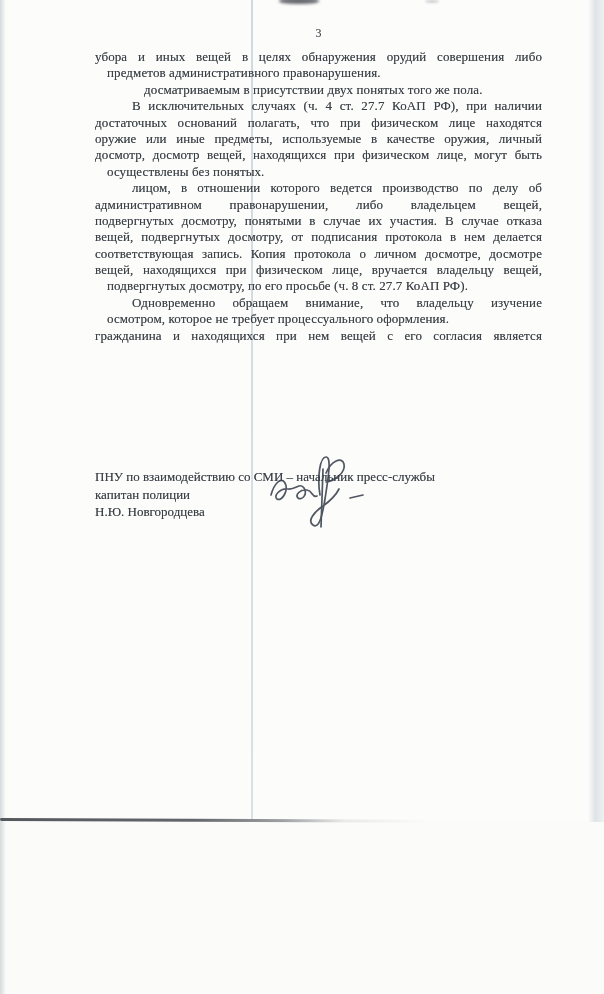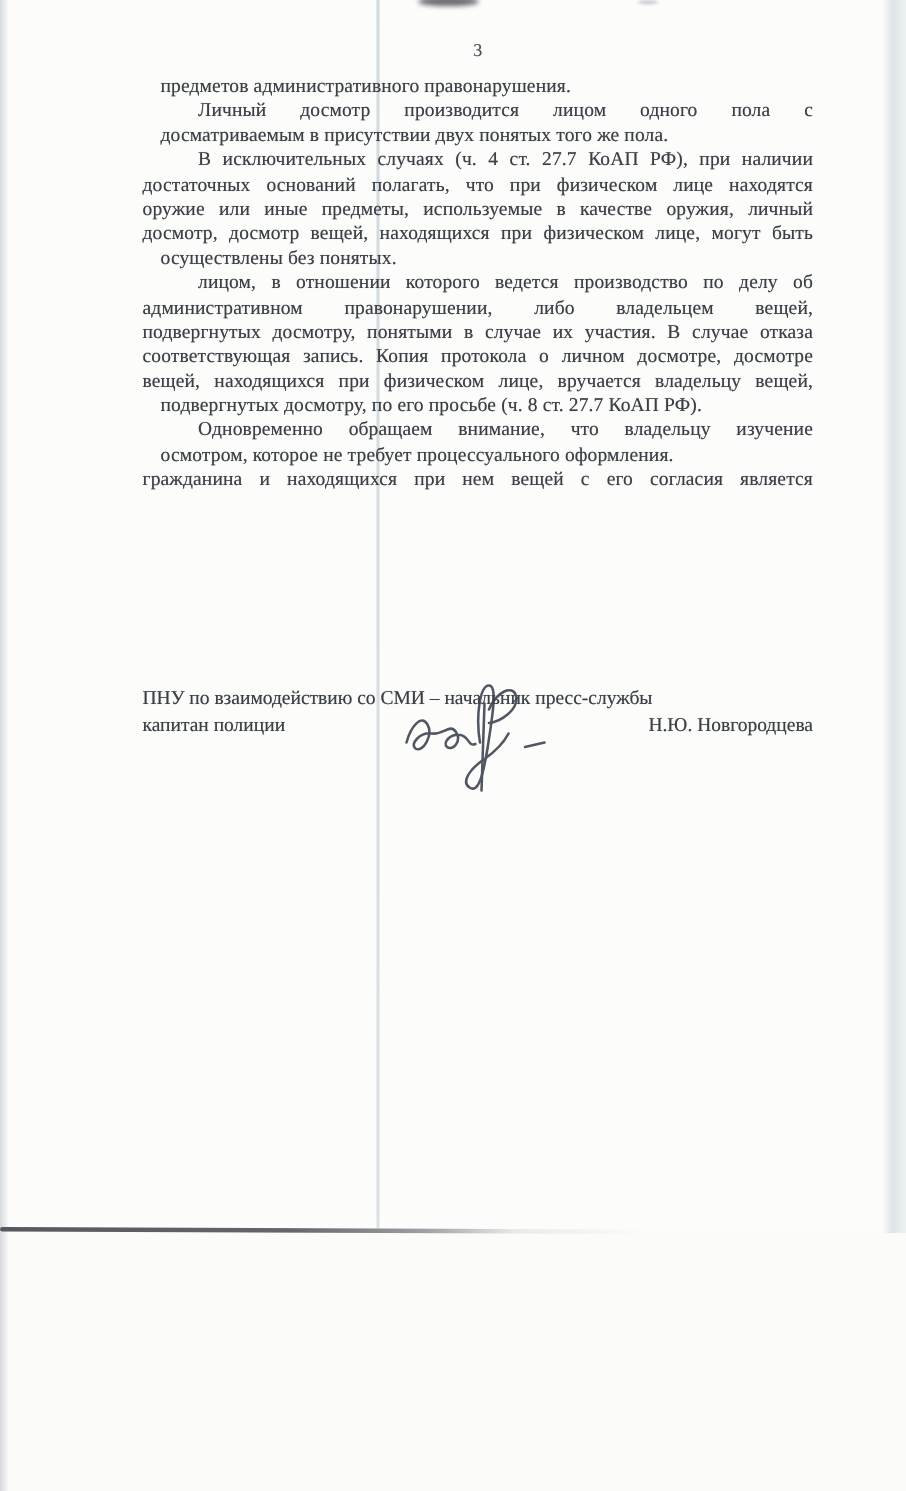--- a/index.html
+++ b/index.html
@@ -70,22 +70,22 @@
     letter-spacing:0.1px;
     text-shadow:0 0 0.5px rgba(58,64,70,0.55);
   }
   .line.last { text-align-last:left;margin-left:12px; }
   .para.indent .line:first-child { text-indent:37px; }
   .signature-block {
     position:absolute; left:95px; top:456px; width:447px;
     font-size:13px; z-index:8;
     text-shadow:0 0 0.5px rgba(58,64,70,0.55);
   }
-  .sig-line1 { line-height:17px; }
-  .sig-line2 { line-height:17px; margin-top:1px; display:flex; justify-content:space-between; }
+  .sig-line1 { line-height:17px;margin-top:12px; }
+  .sig-line2 { line-height:17px; margin-top:1px; display:flex; justify-content:space-between;flex-direction:column; }
   .signature-svg {
     position:absolute; left:268px; top:449px; width:104px; height:86px;
     z-index:9;
   }
 </style>
 </head>
 <body>
 
 <div class="page">
 
@@ -94,37 +94,38 @@
   <div class="fold-line"></div>
   <div class="below-fold-paper"></div>
   <div class="page-bottom-edge"></div>
   <div class="top-smudge"></div>
   <div class="top-dot"></div>
 
   <div class="page-number">3</div>
 
   <div class="body-text">
       <div class="para">
+        <div class="line">убора и иных вещей в целях обнаружения орудий совершения либо</div>
         <div class="line last">предметов административного правонарушения.</div>
       </div>
       <div class="para indent">
-        <div class="line">Личный досмотр производится лицом одного пола с</div>
         <div class="line last">досматриваемым в присутствии двух понятых того же пола.</div>
       </div>
       <div class="para indent">
         <div class="line">В исключительных случаях (ч. 4 ст. 27.7 КоАП РФ), при наличии</div>
         <div class="line">достаточных оснований полагать, что при физическом лице находятся</div>
         <div class="line">оружие или иные предметы, используемые в качестве оружия, личный</div>
         <div class="line">досмотр, досмотр вещей, находящихся при физическом лице, могут быть</div>
         <div class="line last">осуществлены без понятых.</div>
       </div>
       <div class="para indent">
         <div class="line">лицом, в отношении которого ведется производство по делу об</div>
         <div class="line">административном правонарушении, либо владельцем вещей,</div>
         <div class="line">подвергнутых досмотру, понятыми в случае их участия. В случае отказа</div>
+        <div class="line">вещей, подвергнутых досмотру, от подписания протокола в нем делается</div>
         <div class="line">соответствующая запись. Копия протокола о личном досмотре, досмотре</div>
         <div class="line">вещей, находящихся при физическом лице, вручается владельцу вещей,</div>
         <div class="line last">подвергнутых досмотру, по его просьбе (ч. 8 ст. 27.7 КоАП РФ).</div>
       </div>
       <div class="para indent">
         <div class="line">Одновременно обращаем внимание, что владельцу изучение</div>
         <div class="line last">осмотром, которое не требует процессуального оформления.</div>
         <div class="line">гражданина и находящихся при нем вещей с его согласия является</div>
       </div>
     </div>

